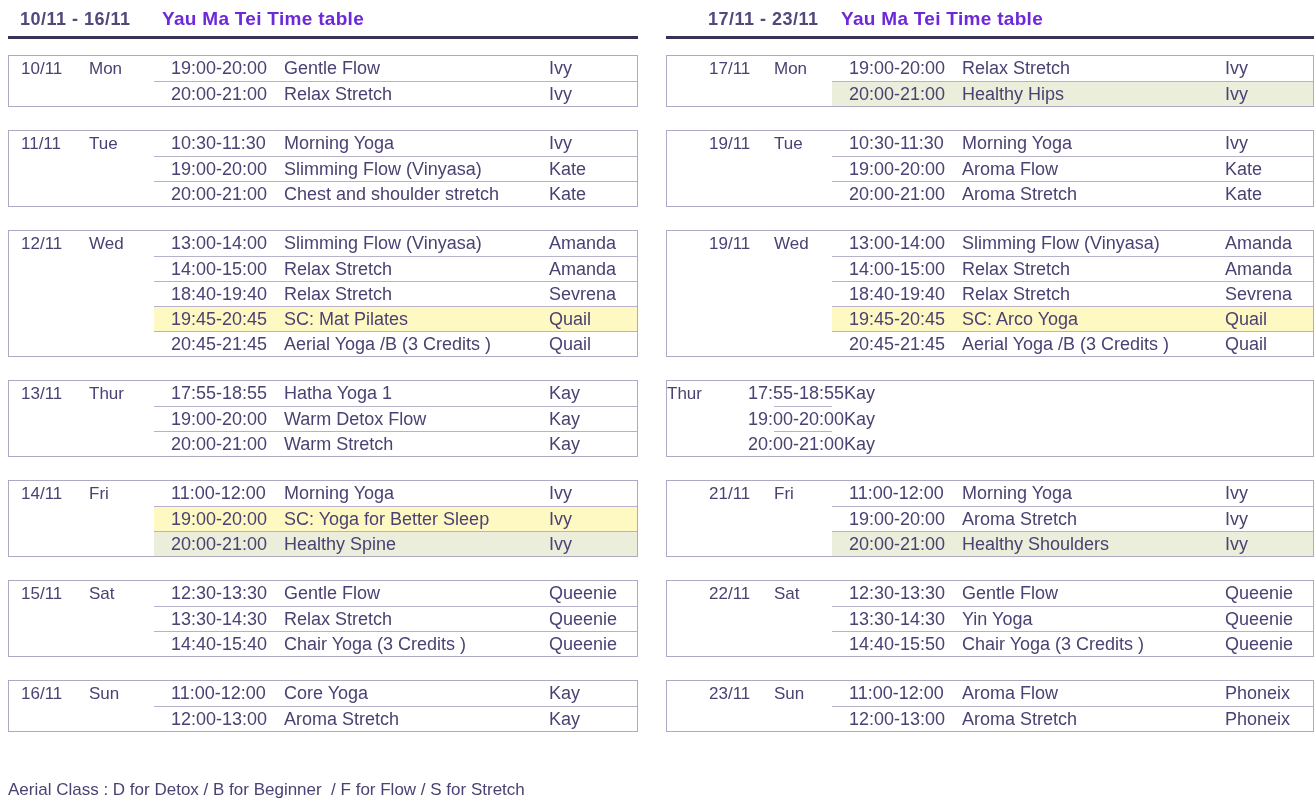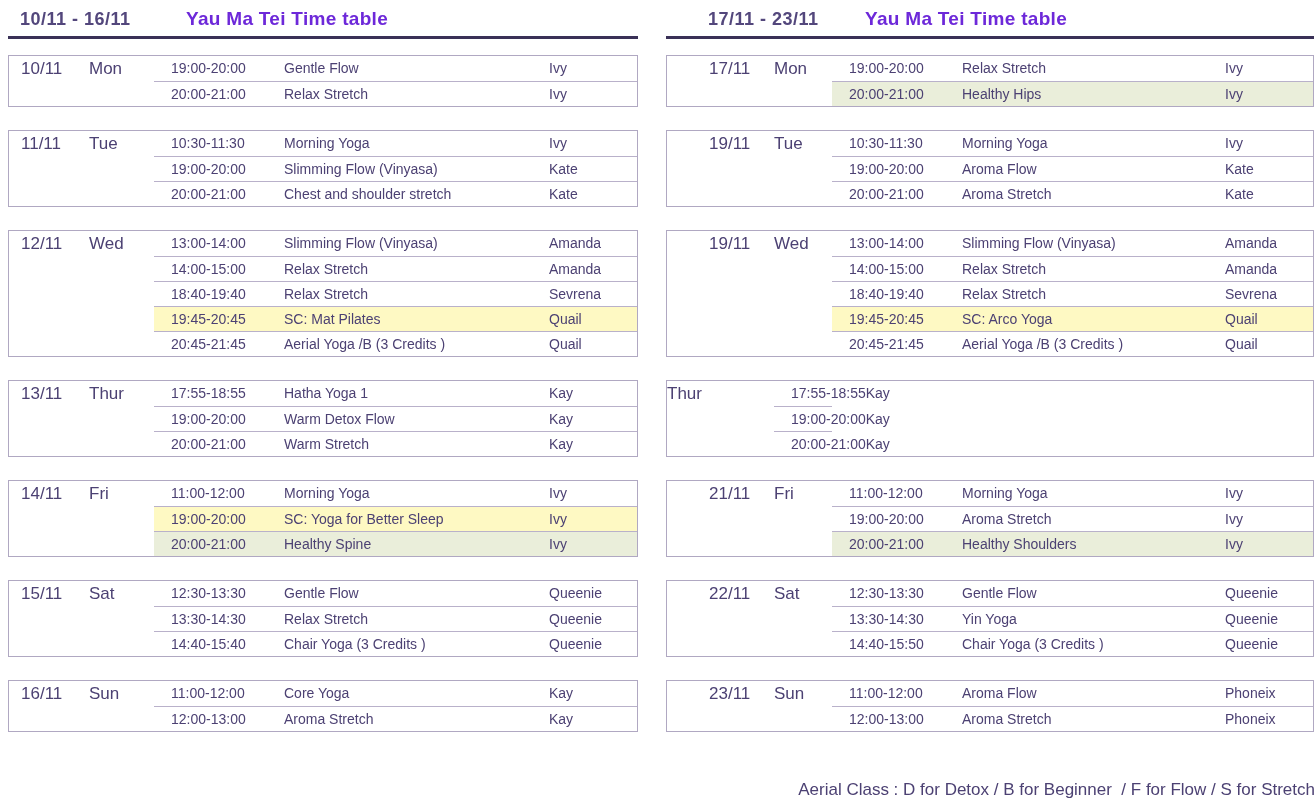--- a/index.html
+++ b/index.html
@@ -18,21 +18,20 @@
   .column { flex: 0 0 auto; }
   .column:nth-of-type(1) { width: 630px; }
   .column:nth-of-type(2) { width: 648px; }
 
   .table-header {
     display: flex;
     align-items: center;
     height: 24px;
     padding-left: 12px;
     font-weight: bold;
-    gap: 24px;
   }
   .column:nth-of-type(2) .table-header { padding-left: 42px; }
   .week-range {
     width: 142px;
     font-size: 18px;
     letter-spacing: 0.5px;
     color: #53477c;
   }
   .column:nth-of-type(2) .week-range { width: 133px; }
   .table-title {
@@ -63,40 +62,40 @@
     white-space: nowrap;
   }
   .date-cell { padding-left: 12px; }
   .column:nth-of-type(2) .date-cell { padding-left: 42px; }
 
   .rows { display: block; }
   .class-row {
     display: flex;
     height: 25px;
     line-height: 25px;
-    font-size: 14px;
+    font-size: 18px;
     padding-left: 17px;
     white-space: nowrap;
+    justify-content: center;
   }
   .class-row + .class-row {
     border-top: 1px solid #b9b1ca;
     line-height: 24px;
   }
   .time { width: 113px; }
   .cname { flex: 1; overflow: hidden; }
   .teacher { width: 88px; }
 
   .hl-purple { background: #fef9c3; }
   .hl-green  { background: #eaeeda; }
 
   .footnotes {
     margin: 24px 0 0 8px;
     font-size: 17px;
     color: #4c4173;
-    text-align: right;
   }
   .footnotes p { line-height: 22px; margin-bottom: 8px; white-space: pre; }
 </style>
 </head>
 <body>
 
 <div class="page">
   <section class="column">
     <header class="table-header">
       <span class="week-range">10/11 - 16/11</span>

